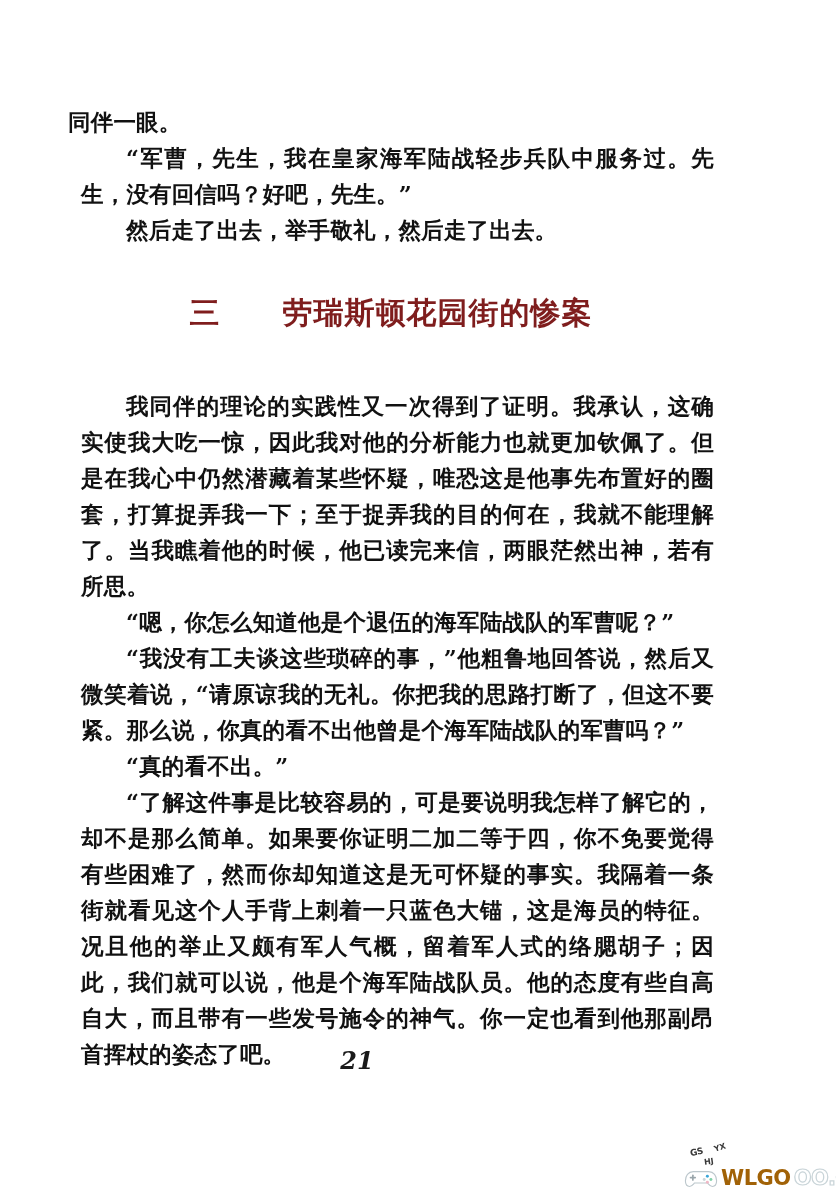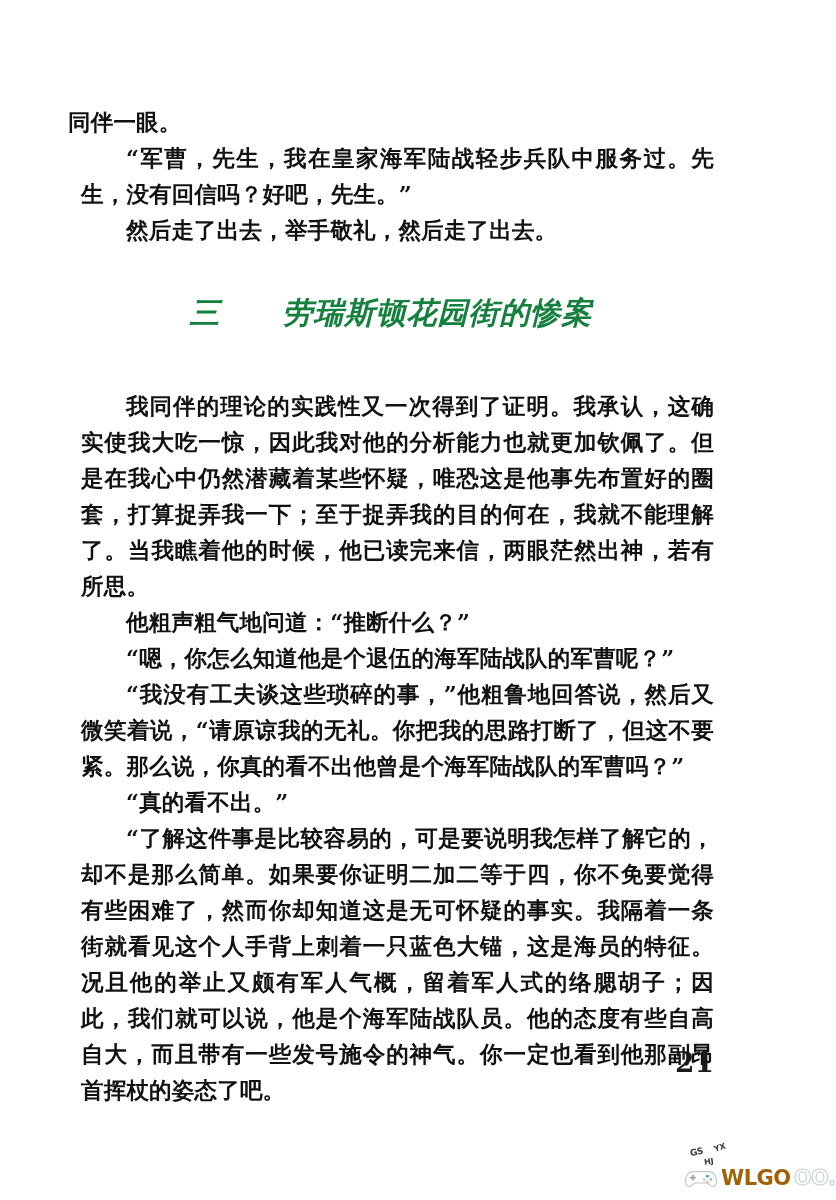--- a/index.html
+++ b/index.html
@@ -57,35 +57,35 @@
   .gap-after-heading  { height: 54px; }
 
   
   .heading {
     font-family: "DejaVu Serif", "Liberation Serif", serif;
     font-size: 30px;
     font-weight: 700;
     line-height: 42px;
     text-align: center;
     letter-spacing: 1px;
-    color: #15803d;
+    color: #7f1d1d;
     white-space: pre;
-    font-style: italic;
   }
 
   
   .page-number {
     position: absolute;
     left: 0;
     top: 1046px;
     width: 714px;
-    text-align: right;
-    font-family: "DejaVu Serif", "Liberation Serif", serif;
-    font-weight: 700;
-    font-size: 28px;
+    text-align: center;
+    font-family: "DejaVu Serif", "Liberation Serif", serif;
+    font-style: italic;
+    font-weight: 700;
+    font-size: 24px;
     color: #1a1a1a;
   }
 
   
   .watermark {
     position: absolute;
     left: 684px;
     top: 1146px;
     width: 152px;
     height: 50px;
@@ -172,21 +172,20 @@
 
     <div class="gap-before-heading"></div>
 
     <div class="heading">三　　劳瑞斯顿花园街的惨案</div>
 
     <div class="gap-after-heading"></div>
 
     <p class="para indent">我同伴的理论的实践性又一次得到了证明。我承认，这确实使我大吃一惊，因此我对他的分析能力也就更加钦佩了。但是在我心中仍然潜藏着某些怀疑，唯恐这是他事先布置好的圈套，打算捉弄我一下；至于捉弄我的目的何在，我就不能理解了。当我瞧着他的时候，他已读完来信，两眼茫然出神，若有所思。</p>
 
 
-    <p class="para indent last-line-left">他粗声粗气地问道：“推断什么？”</p>
 
     <p class="para indent last-line-left">“嗯，你怎么知道他是个退伍的海军陆战队的军曹呢？”</p>
 
     <p class="para indent last-line-left">“我没有工夫谈这些琐碎的事，”他粗鲁地回答说，然后又微笑着说，“请原谅我的无礼。你把我的思路打断了，但这不要紧。那么说，你真的看不出他曾是个海军陆战队的军曹吗？”</p>
 
     <p class="para indent last-line-left">“真的看不出。”</p>
 
     <p class="para indent">“了解这件事是比较容易的，可是要说明我怎样了解它的，却不是那么简单。如果要你证明二加二等于四，你不免要觉得有些困难了，然而你却知道这是无可怀疑的事实。我隔着一条街就看见这个人手背上刺着一只蓝色大锚，这是海员的特征。况且他的举止又颇有军人气概，留着军人式的络腮胡子；因此，我们就可以说，他是个海军陆战队员。他的态度有些自高自大，而且带有一些发号施令的神气。你一定也看到他那副昂首挥杖的姿态了吧。</p>
 
   </div>

